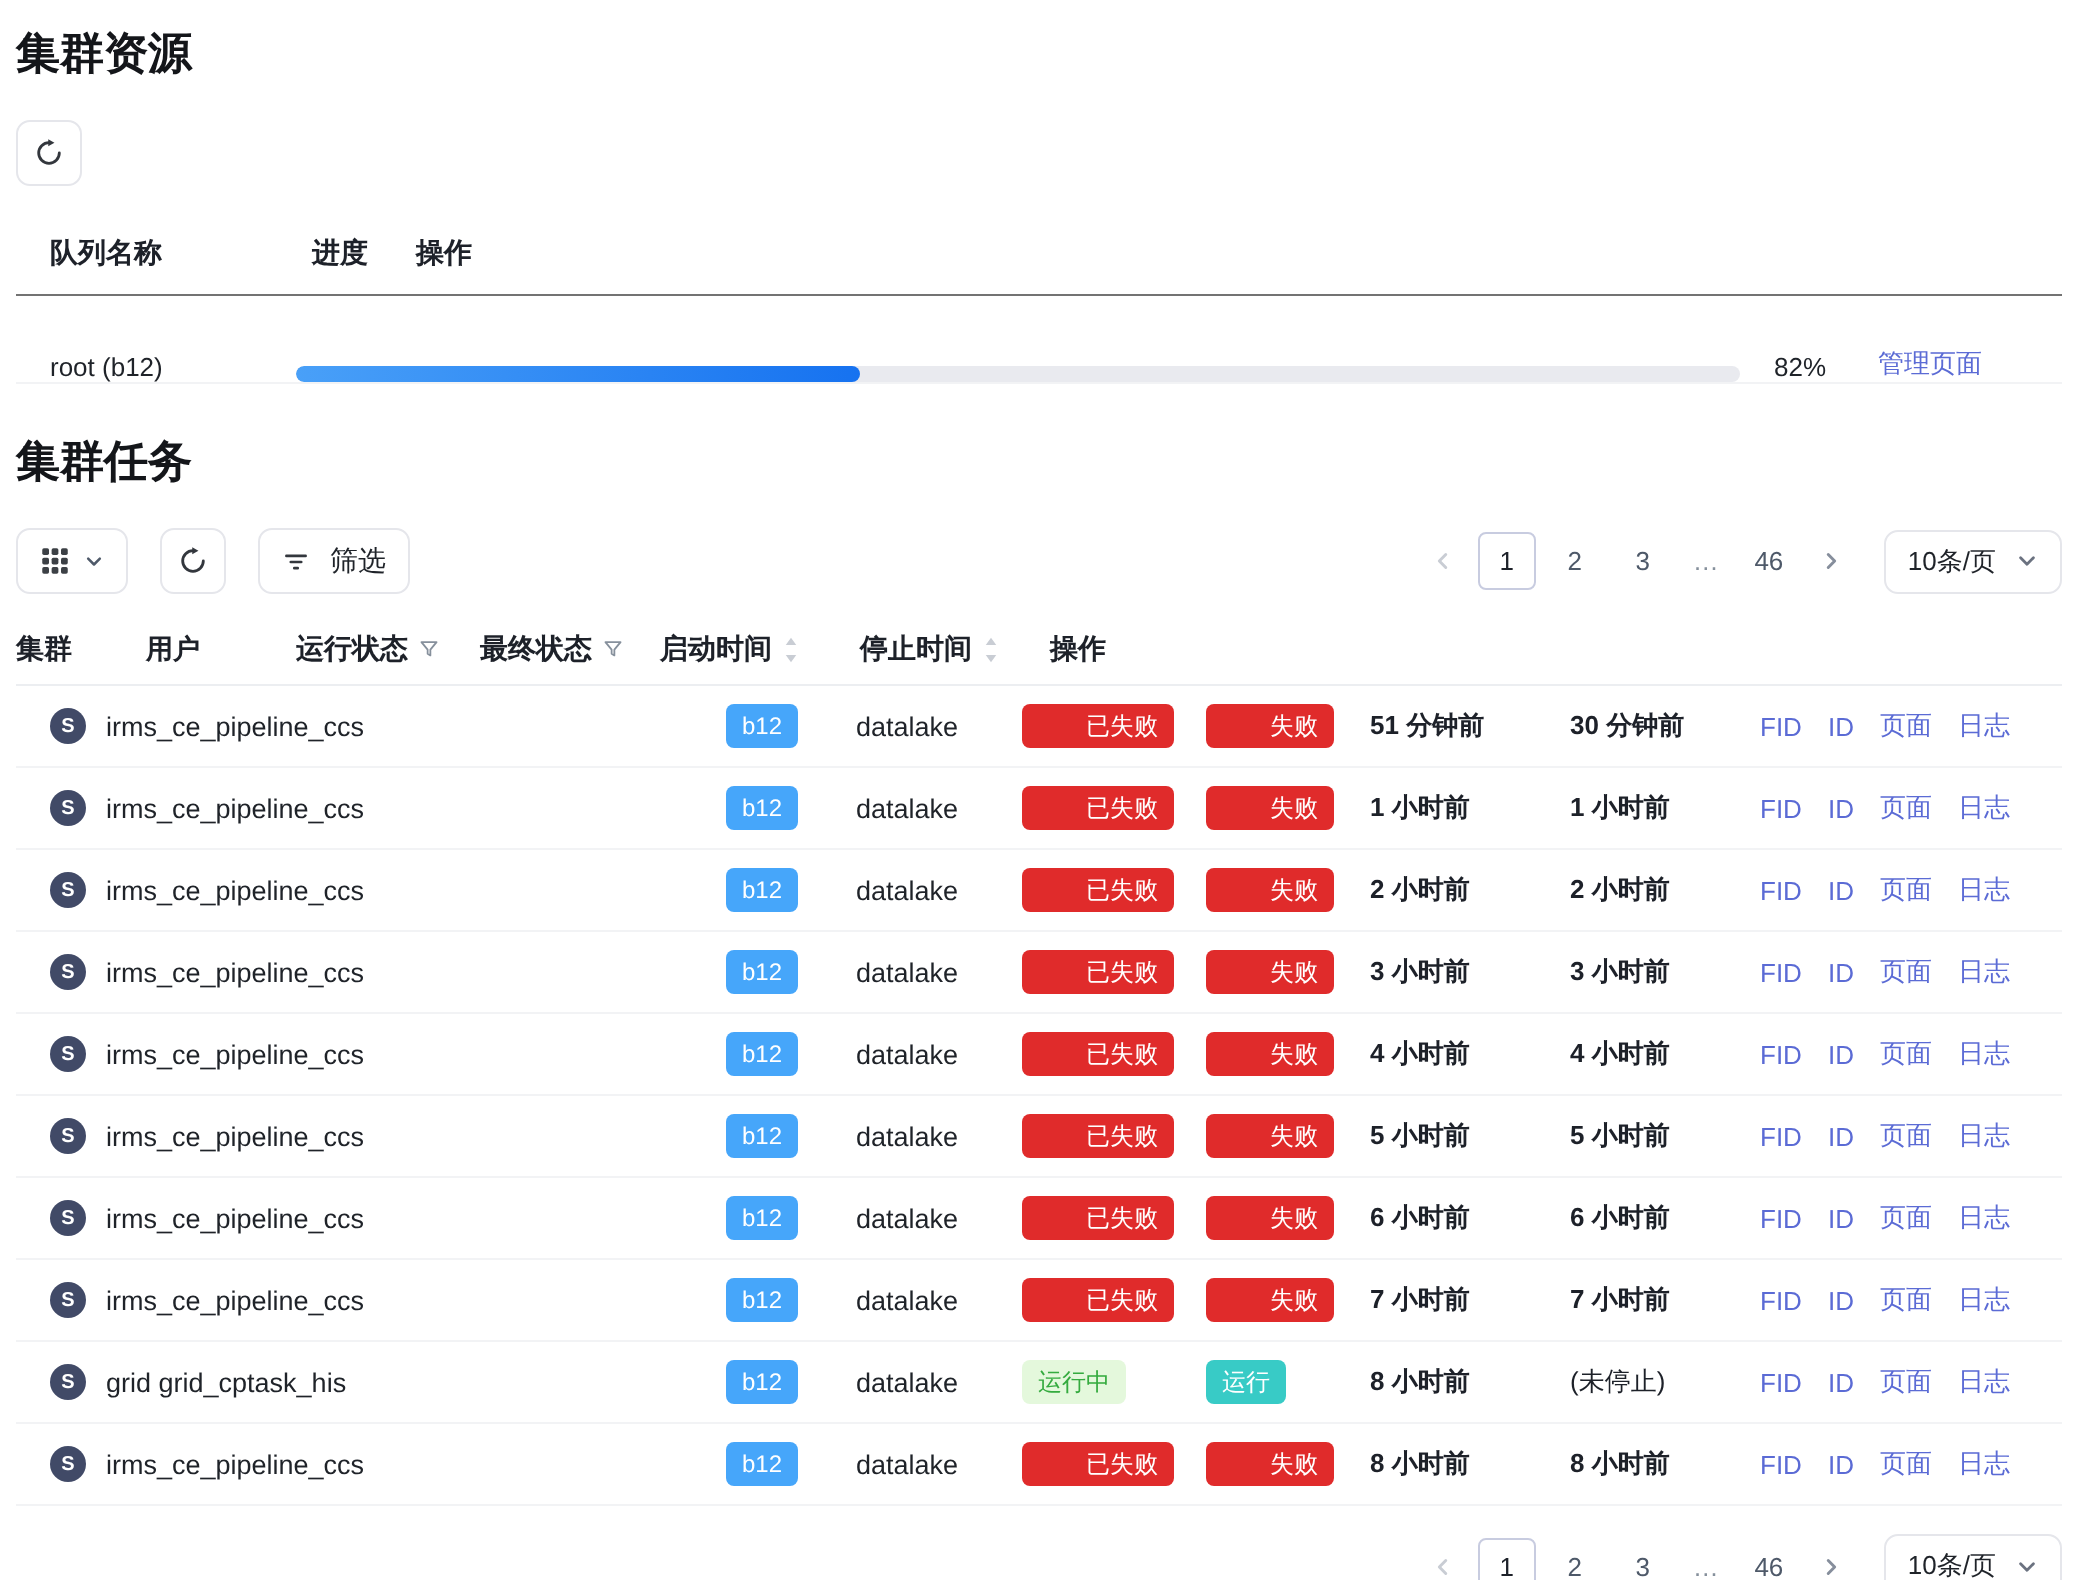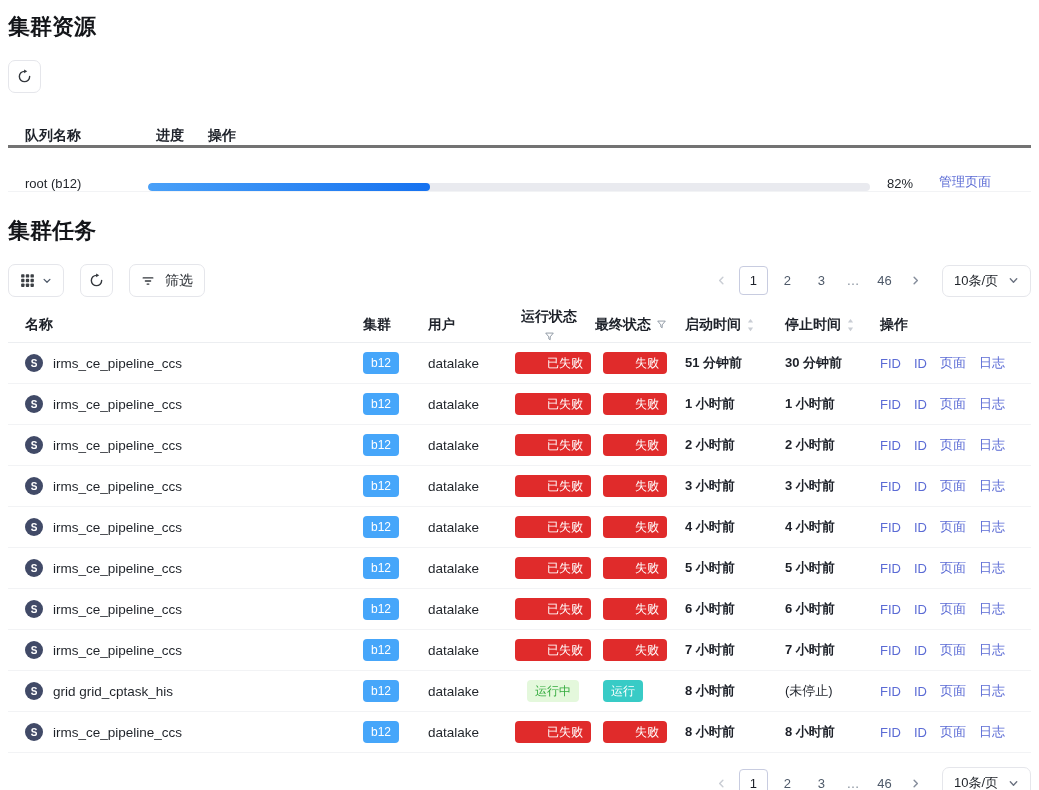--- a/index.html
+++ b/index.html
@@ -17,21 +17,21 @@
   .icon-btn { width:33px; height:33px; border:1px solid #e5e6eb; border-radius:7px; background:#fff;
     display:inline-flex; align-items:center; justify-content:center; cursor:pointer; }
   .btn { height:33px; border:1px solid #e5e6eb; border-radius:7px; background:#fff;
     display:inline-flex; align-items:center; gap:7px; padding:0 11px; font-size:14px; color:#1f2329; cursor:pointer;
     font-family:inherit; }
 
   
   .res-toolbar { margin-top:18px; }
   .res-table { margin-top:13px; }
   .rrow { display:flex; align-items:center; }
-  .res-head { height:42px; border-bottom:3px solid #737373;align-items:flex-end; }
+  .res-head { height:42px; border-bottom:1px solid #737373; }
   .res-head .rcell { font-size:14px; font-weight:600; color:#1d2129; }
   .res-body-row { height:44px; border-bottom:1px solid #f2f3f5; font-size:13px;align-items:flex-end; }
   .rc-queue { width:140px; padding-left:17px; }
   .rc-capacity { flex:1; padding-right:9px; }
   .rc-progress { width:60px; padding-left:8px; }
   .rc-actions { width:92px; }
   .progress-track { height:8px; background:#e9eaef; border-radius:4px; overflow:hidden; }
   .progress-fill { height:100%; width:0; background:linear-gradient(90deg,#49a0f8,#1672f0); border-radius:4px; }
   .link { color:var(--link,#5b6bd5); cursor:pointer; text-decoration:none; font-size:13px; }
 
@@ -56,21 +56,21 @@
     gap:10px; padding:0 11px; font-size:13px; color:#1f2329; cursor:pointer; background:#fff; }
 
   .tasks-table { margin-top:10px; }
   .thead { display:flex; align-items:center; height:36px; border-bottom:1px solid #eceef1; }
   .th { display:flex; align-items:center; gap:5px; font-size:14px; font-weight:600; color:#1d2129; }
   .trow { display:flex; align-items:center; height:41px; border-bottom:1px solid #f2f3f5; }
   .td { display:flex; align-items:center; }
   .col-name   { width:355px; padding-left:17px; gap:10px; }
   .col-cluster{ width:65px; }
   .col-user   { width:75px; font-size:13.5px; }
-  .col-run    { width:92px;flex-direction:column; }
+  .col-run    { width:92px; }
   .col-final  { width:90px; }
   .col-start  { width:100px; }
   .col-stop   { width:95px; }
   .col-actions{ flex:1; gap:13px; }
   .col-run .tag, .col-final .tag { margin-left:8px; }
   .thead .col-run .th-lbl, .thead .col-final .th-lbl { margin-left:0; }
   .time { font-weight:700; font-size:13px; color:#1d2129; }
   .time.normal { font-weight:400; }
   .avatar { width:18px; height:18px; border-radius:50%; background:#414a67; color:#fff; font-size:10px;
     font-weight:700; display:inline-flex; align-items:center; justify-content:center; flex:none; }
@@ -185,23 +185,20 @@
             <svg width="11" height="11" viewBox="0 0 12 12" fill="none">
               <path d="M2.5 4.2L6 7.8l3.5-3.6" stroke="#6b7280" stroke-width="1.5" stroke-linecap="round" stroke-linejoin="round"></path>
             </svg>
           </span>
       </div>
     </div>
   </div>
 
   <div class="tasks-table">
     <div class="thead">
-        <div class="th col-name">
-          <span class="th-lbl">名称</span>
-        </div>
         <div class="th col-cluster">
           <span class="th-lbl">集群</span>
         </div>
         <div class="th col-user">
           <span class="th-lbl">用户</span>
         </div>
         <div class="th col-run">
           <span class="th-lbl">运行状态</span>
           <span class="ic">
             <svg width="11" height="11" viewBox="0 0 16 16" fill="none">

